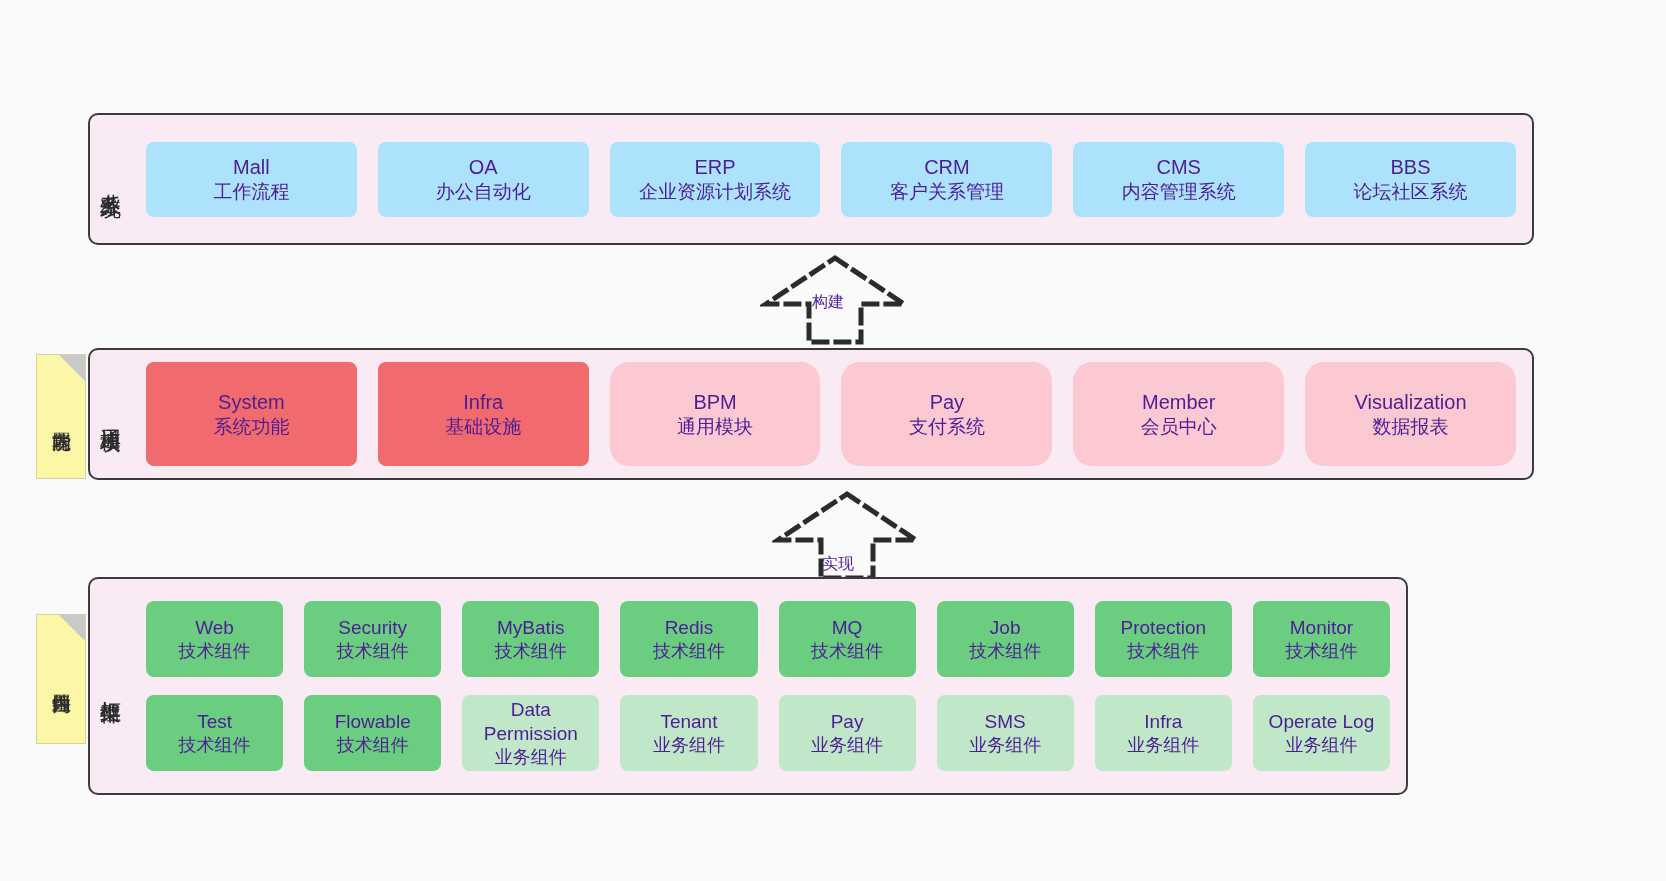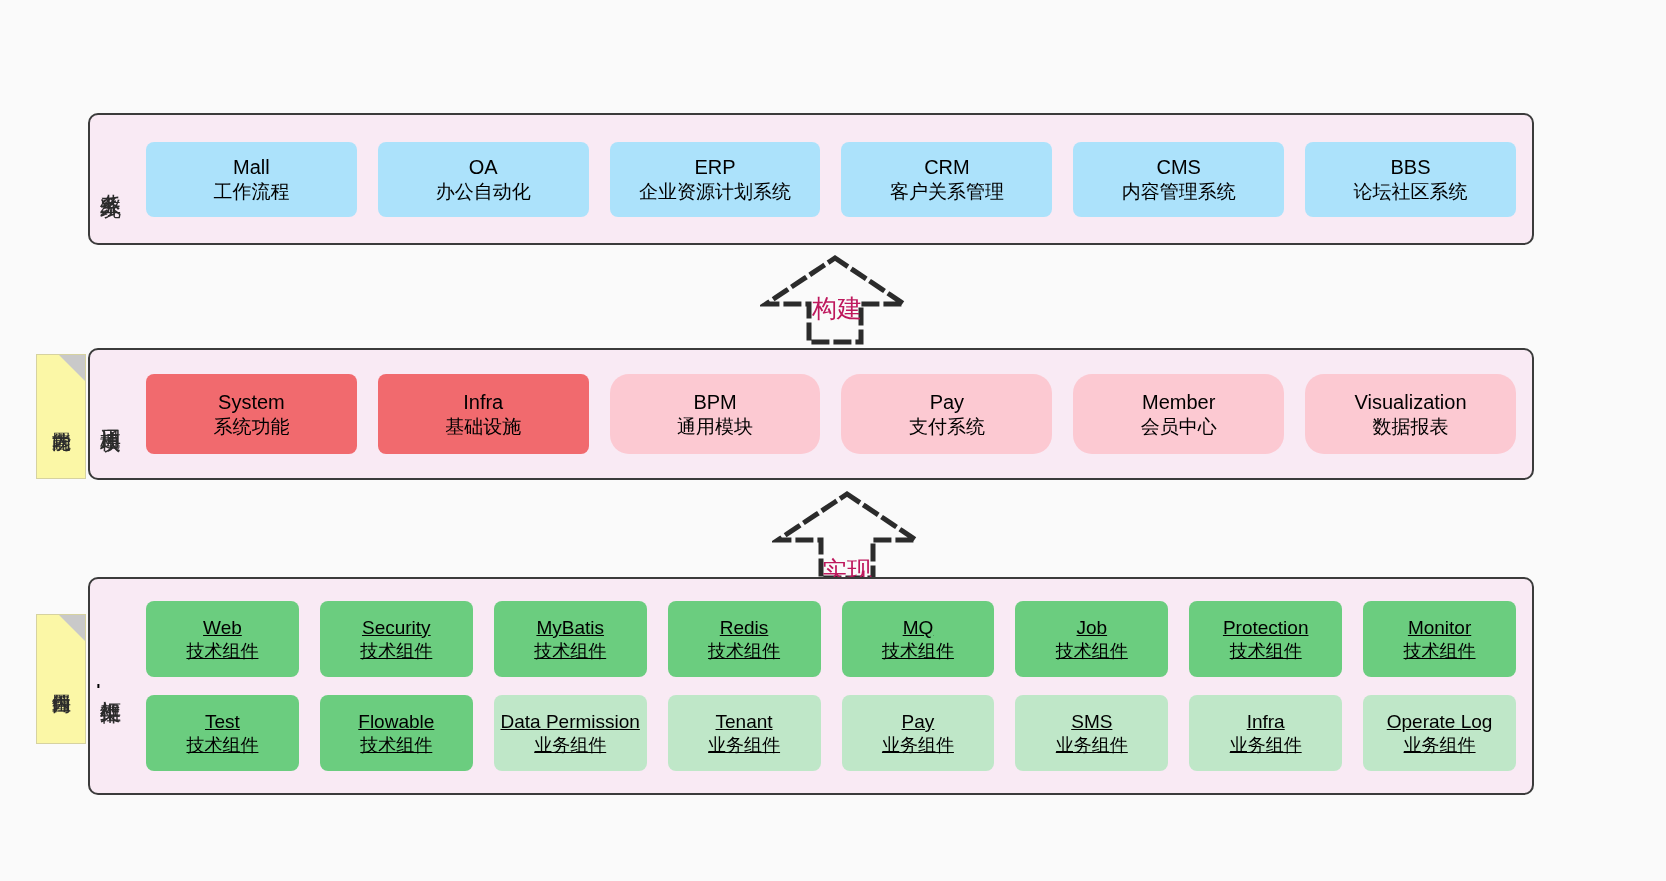--- a/index.html
+++ b/index.html
@@ -54,38 +54,38 @@
   }
   .card {
     flex: 1 1 0;
     box-sizing: border-box;
     border-radius: 8px;
     display: flex;
     flex-direction: column;
     align-items: center;
     justify-content: center;
     text-align: center;
-    color: #000000;
+    color: #4c1d95;
     line-height: 1.25;
   }
   .card .c-en { font-size: 20px; }
   .card .c-cn { font-size: 19px; }
 
   
   #band-business { left: 88px; top: 113px; width: 1446px; height: 132px; }
   #band-business .card { height: 75px; background: #ace2fb; }
 
   
   #band-modules { left: 88px; top: 348px; width: 1446px; height: 132px; }
-  #band-modules .card { height: 80px; }
+  #band-modules .card { height: 104px; }
   .card.red   { background: #f16a6e; }
   .card.pink  { background: #fcc9d2; border-radius: 19px; }
 
   
-  #band-framework { left: 88px; top: 577px; width: 1446px; height: 218px; text-decoration: underline; }
+  #band-framework { left: 88px; top: 577px; width: 1320px; height: 218px; }
   #band-framework .card { height: 76px; }
   .card.green  { background: #6bcd7f; }
   .card.lgreen { background: #bfe7c8; }
   #band-framework .card .c-en { font-size: 19px; }
   #band-framework .card .c-cn { font-size: 18px; }
 
   
   .note {
     position: absolute;
     box-sizing: border-box;
@@ -116,22 +116,22 @@
   .arrow {
     position: absolute;
     width: 150px;
     height: 96px;
   }
   .arrow svg { display: block; width: 150px; height: 96px; }
   .arrow-label {
     position: absolute;
     left: 48px;
     top: 44px;
-    font-size: 25px;
-    color: #be185d;
+    font-size: 16px;
+    color: #4c1d95;
     white-space: nowrap;
   }
   #arrow-build   { left: 760px; top: 252px; }
   #arrow-realize { left: 772px; top: 488px; }
   #arrow-build .arrow-label   { left: 52px; top: 40px; }
   #arrow-realize .arrow-label { left: 50px; top: 40px; margin-top: 26px; }
 </style>
 </head>
 <body>
 

